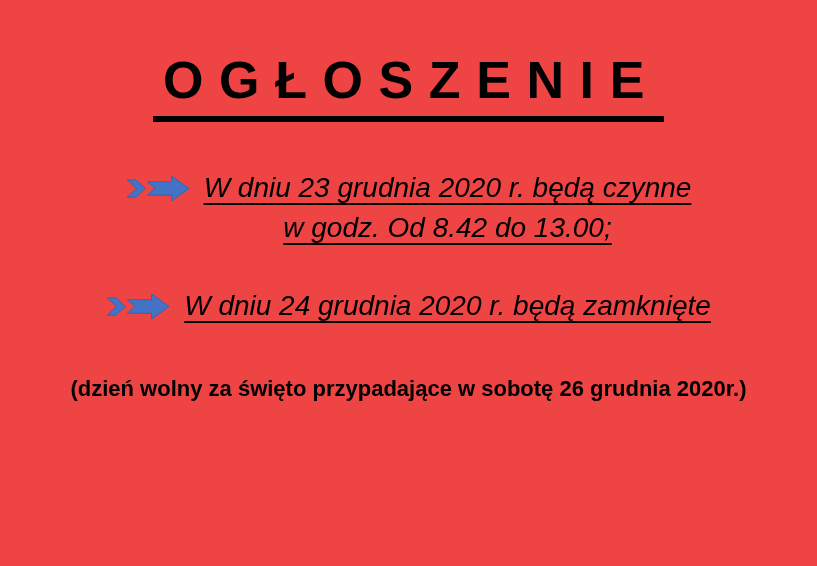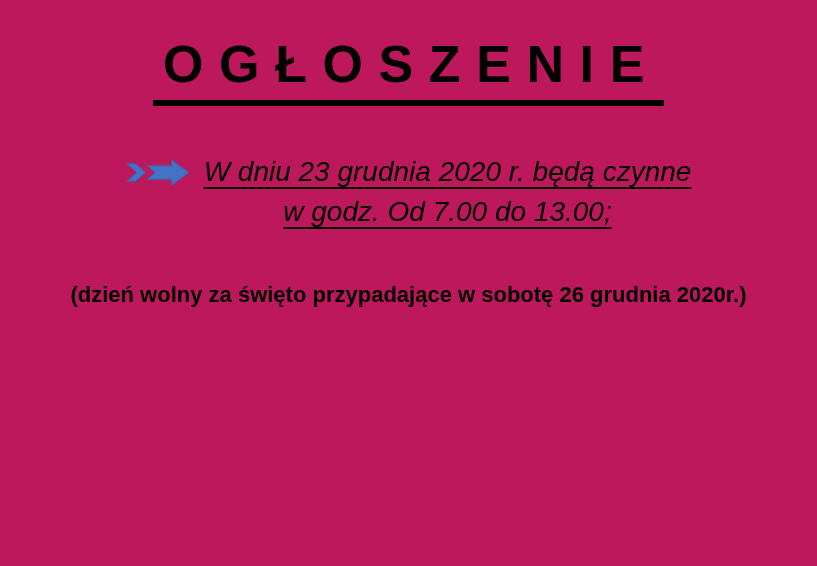--- a/index.html
+++ b/index.html
@@ -4,27 +4,27 @@
 <style>
   html, body {
     margin: 0;
     padding: 0;
     background: #ffffff;
   }
   .page {
     position: relative;
     width: 817px;
     height: 566px;
-    background: #be185d;
+    background: #ef4444;
     color: #000000;
     font-family: "Liberation Sans", "DejaVu Sans", sans-serif;
     text-align: center;
     overflow: hidden;
     box-sizing: border-box;
-    padding-top: 36px;
+    padding-top: 52px;
   }
   .title-wrap {
     margin: 0 0 0 0;
   }
   .title {
     display: inline-block;
     font-size: 52px;
     font-weight: 700;
     letter-spacing: 0.30em;
     line-height: 1.1;
@@ -84,20 +84,29 @@
   </div>
 
 
   <div class="bullet-row">
     <svg class="arrow-icon" viewBox="0 0 66 32" xmlns="http://www.w3.org/2000/svg" aria-hidden="true">
       <polygon points="1,7 10,7 20,16 10,25 1,25 11,16" fill="#4472C4" stroke="#3b62ad" stroke-width="1"></polygon>
       <polygon points="22,9 47,9 47,3 65,16 47,29 47,23 22,23 30,16" fill="#4472C4" stroke="#3b62ad" stroke-width="1"></polygon>
     </svg>
     <div class="bullet-text">
       <span class="u">W dniu 23 grudnia 2020 r. będą czynne</span><br>
-      <span class="u">w godz. Od 7.00 do 13.00;</span>
+      <span class="u">w godz. Od 8.42 do 13.00;</span>
     </div>
   </div>
 
+  <div class="bullet-row second">
+    <svg class="arrow-icon" viewBox="0 0 66 32" xmlns="http://www.w3.org/2000/svg" aria-hidden="true">
+      <polygon points="1,7 10,7 20,16 10,25 1,25 11,16" fill="#4472C4" stroke="#3b62ad" stroke-width="1"></polygon>
+      <polygon points="22,9 47,9 47,3 65,16 47,29 47,23 22,23 30,16" fill="#4472C4" stroke="#3b62ad" stroke-width="1"></polygon>
+    </svg>
+    <div class="bullet-text">
+      <span class="u">W dniu 24 grudnia 2020 r. będą zamknięte</span>
+    </div>
+  </div>
 
   <p class="footer-note">(dzień wolny za święto przypadające w sobotę 26 grudnia 2020r.)</p>
 
 </div>
 
 </body></html>

